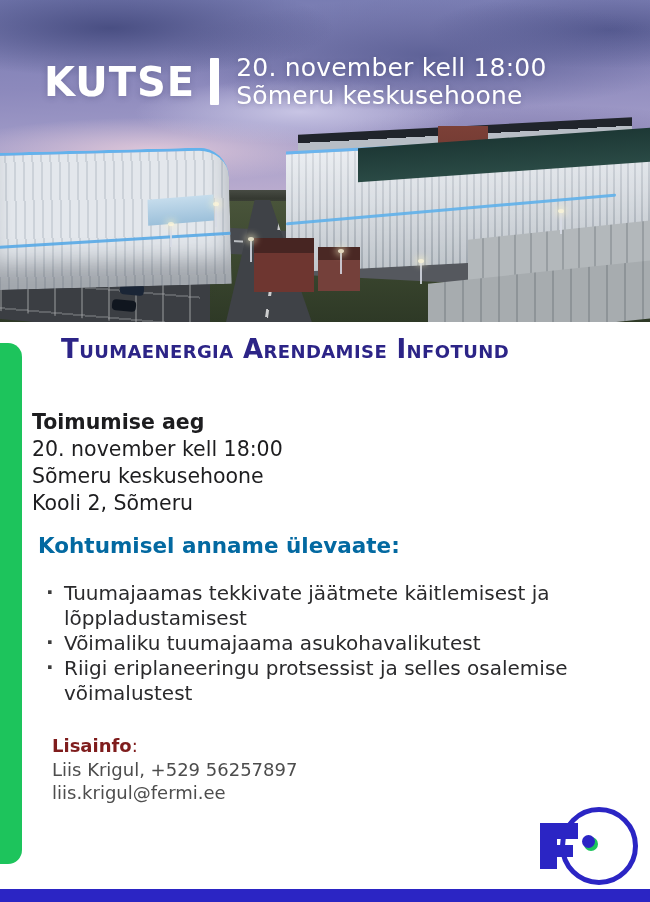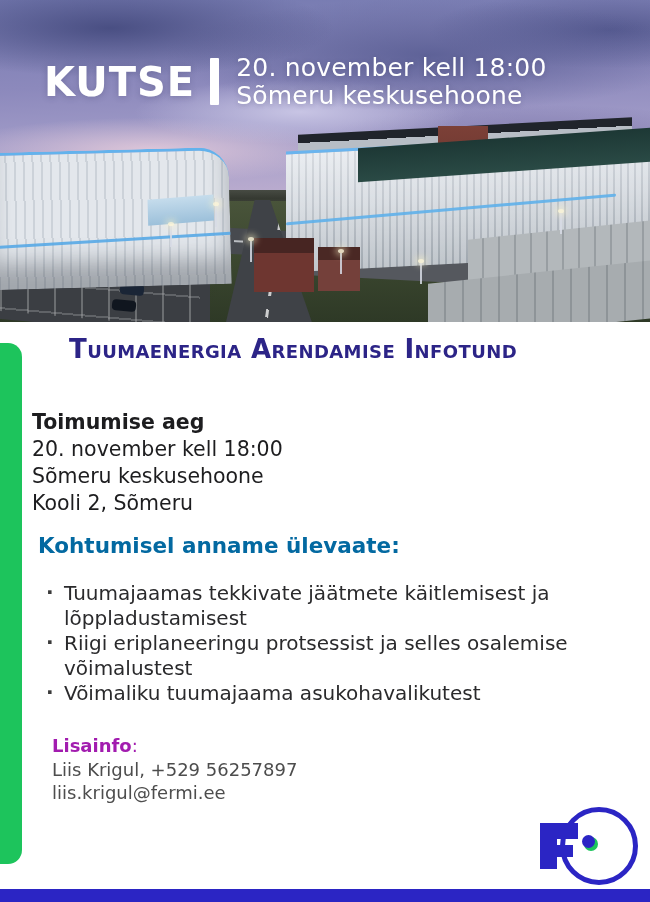--- a/index.html
+++ b/index.html
@@ -97,30 +97,30 @@
   .hero-header{position:absolute;left:44px;top:54px;display:flex;align-items:center;color:#ffffff;}
   .kutse{font-size:40px;font-weight:800;letter-spacing:1px;line-height:1;
     text-shadow:0 1px 6px rgba(40,40,80,.25);}
   .hdr-divider{width:9px;height:47px;background:#ffffff;margin:0 17px 0 15px;border-radius:1px;}
   .hdr-info{font-size:25px;font-weight:500;line-height:1.1;letter-spacing:.2px;
     text-shadow:0 1px 5px rgba(40,40,80,.25);}
   
   .accent-bar{position:absolute;left:0;top:343px;width:22px;height:521px;background:#1dc45c;
     border-radius:0 14px 14px 0;}
   .main-title{position:absolute;left:0;top:334px;width:570px;text-align:center;
-    font-variant:small-caps;font-weight:700;font-size:26px;letter-spacing:.4px;color:#2c2487;padding-left:8px;}
+    font-variant:small-caps;font-weight:700;font-size:26px;letter-spacing:.4px;color:#2c2487;}
   .event-block{position:absolute;left:32px;top:409px;font-size:20.5px;line-height:27px;color:#1d1d1f;}
   .event-block .hd{font-weight:700;}
   .overview-hd{position:absolute;left:38px;top:533px;font-size:21.5px;font-weight:700;color:#0369a1;}
   .bullets{position:absolute;left:44px;top:581px;width:560px;margin:0;padding:0;list-style:none;
     font-size:20px;line-height:25px;color:#2a2a2c;}
   .bullets li{position:relative;padding-left:20px;}
   .bullets li::before{content:"·";position:absolute;left:2px;top:-1px;font-weight:700;color:#3a3a3a;}
   .contact-block{position:absolute;left:52px;top:734px;font-size:18px;line-height:23.5px;color:#4d4d4d;}
-  .contact-block .hd{font-weight:700;color:#a21caf;}
+  .contact-block .hd{font-weight:700;color:#7f1d1d;}
   .contact-block .hd .colon{font-weight:400;}
   
   .logo{position:absolute;left:538px;top:805px;width:104px;height:80px;}
   .logo .ring{position:absolute;left:22px;top:2px;width:68px;height:68px;border:5px solid #2b25c4;
     border-radius:50%;background:transparent;}
   .logo .f-stem{position:absolute;left:2px;top:18px;width:17px;height:46px;background:#2b25c4;}
   .logo .f-top{position:absolute;left:2px;top:18px;width:38px;height:16px;background:#2b25c4;}
   .logo .f-mid{position:absolute;left:2px;top:40px;width:33px;height:12px;background:#2b25c4;}
   .logo .dot-green{position:absolute;left:46px;top:32px;width:14px;height:14px;border-radius:50%;
     background:#1dc45c;}
@@ -195,22 +195,22 @@
   <div class="event-block">
     <div class="hd">Toimumise aeg</div>
     <div>20. november kell 18:00</div>
     <div>Sõmeru keskusehoone</div>
     <div>Kooli 2, Sõmeru</div>
   </div>
 
   <div class="overview-hd">Kohtumisel anname ülevaate:</div>
   <ul class="bullets">
     <li>Tuumajaamas tekkivate jäätmete käitlemisest ja lõppladustamisest</li>
+    <li>Võimaliku tuumajaama asukohavalikutest</li>
     <li>Riigi eriplaneeringu protsessist ja selles osalemise võimalustest</li>
-    <li>Võimaliku tuumajaama asukohavalikutest</li>
   </ul>
 
   <div class="contact-block">
     <div class="hd"><span>Lisainfo</span><span class="colon">:</span></div>
     <div>Liis Krigul, +529 56257897</div>
     <div>liis.krigul@fermi.ee</div>
   </div>
 
   <div class="logo">
     <div class="ring"></div>

